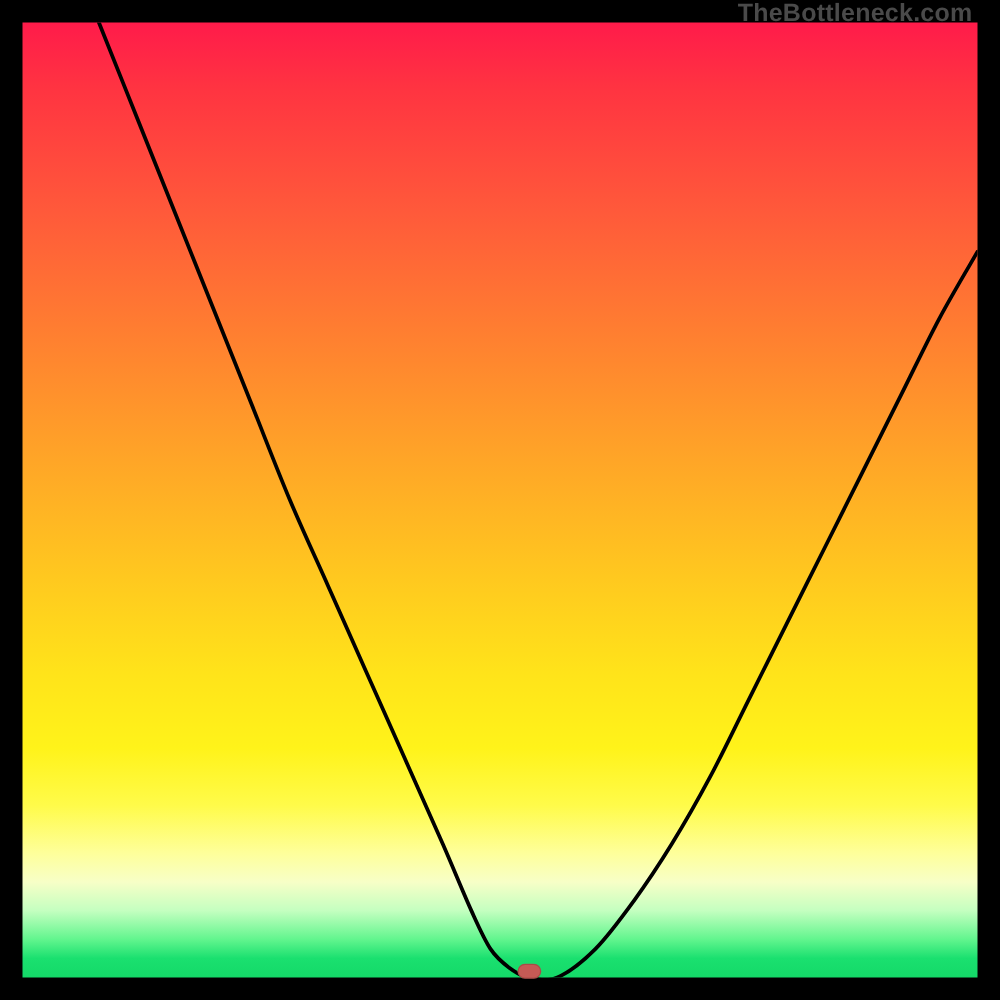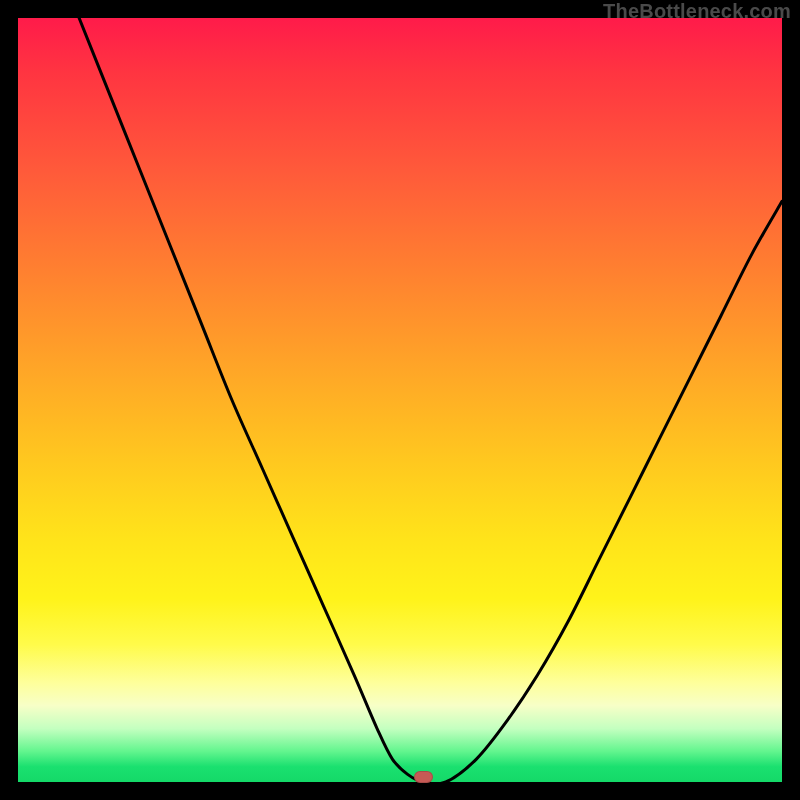--- a/index.html
+++ b/index.html
@@ -38,21 +38,21 @@
   }
   svg.curve {
     position: absolute;
     inset: 0;
     width: 100%;
     height: 100%;
   }
   .credit {
     position: absolute;
     top: 0px;
-    right: 9px;
+    right: 22px;
     color: #4a4a4a;
     font-size: 20px;
     font-weight: 600;
     letter-spacing: 0.2px;
   }
   .marker {
     position: absolute;
     width: 19px;
     height: 12px;
     border-radius: 6px;

